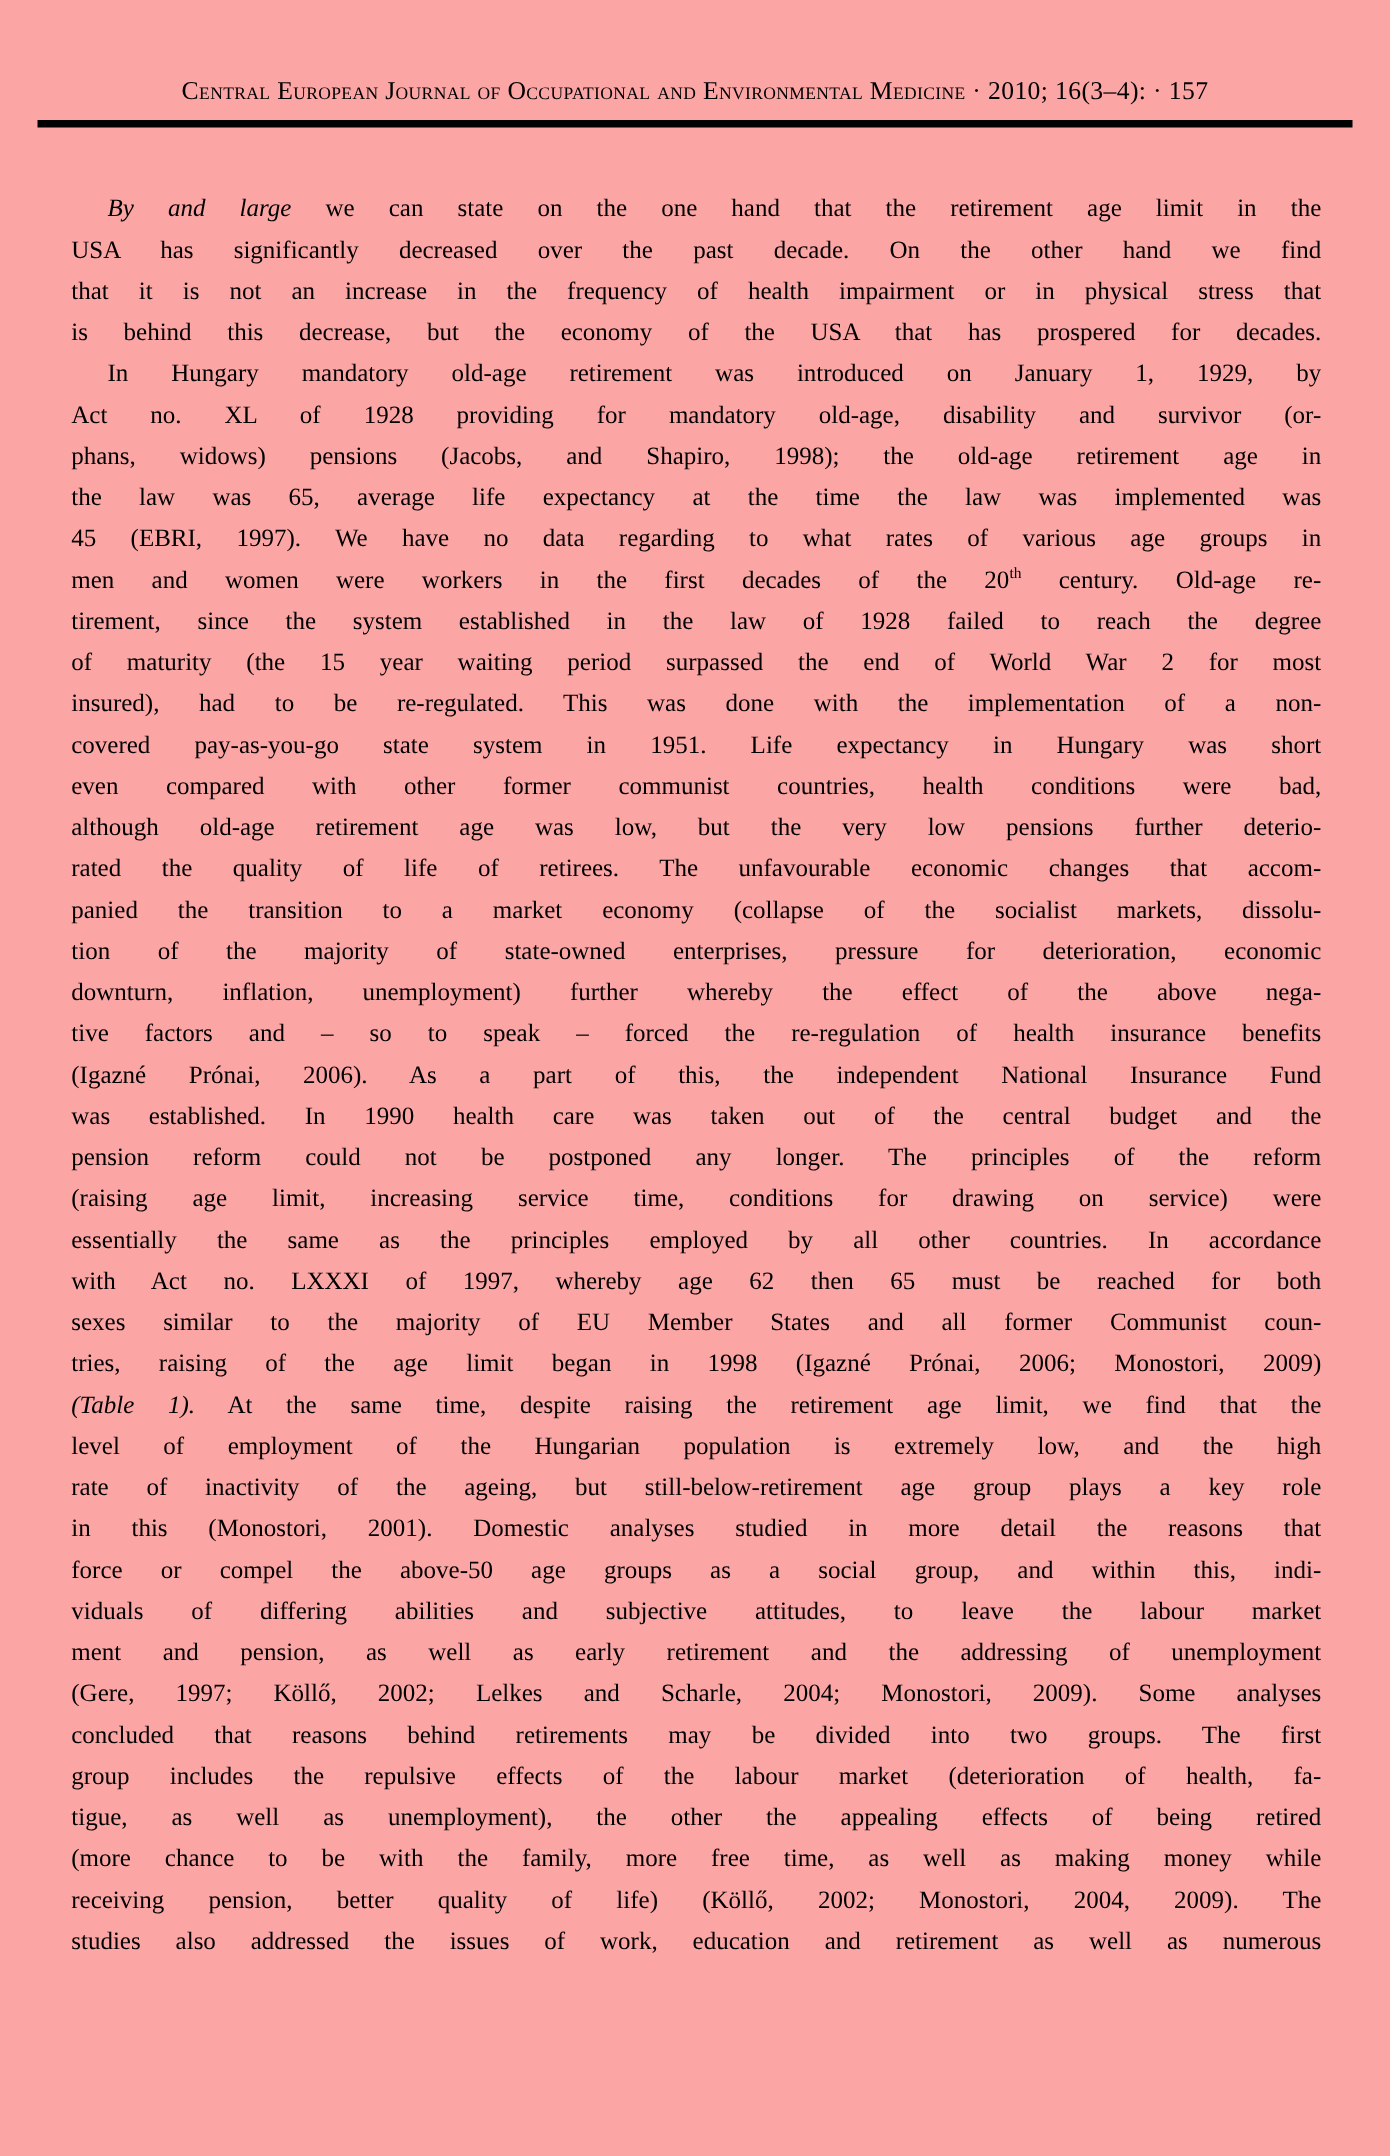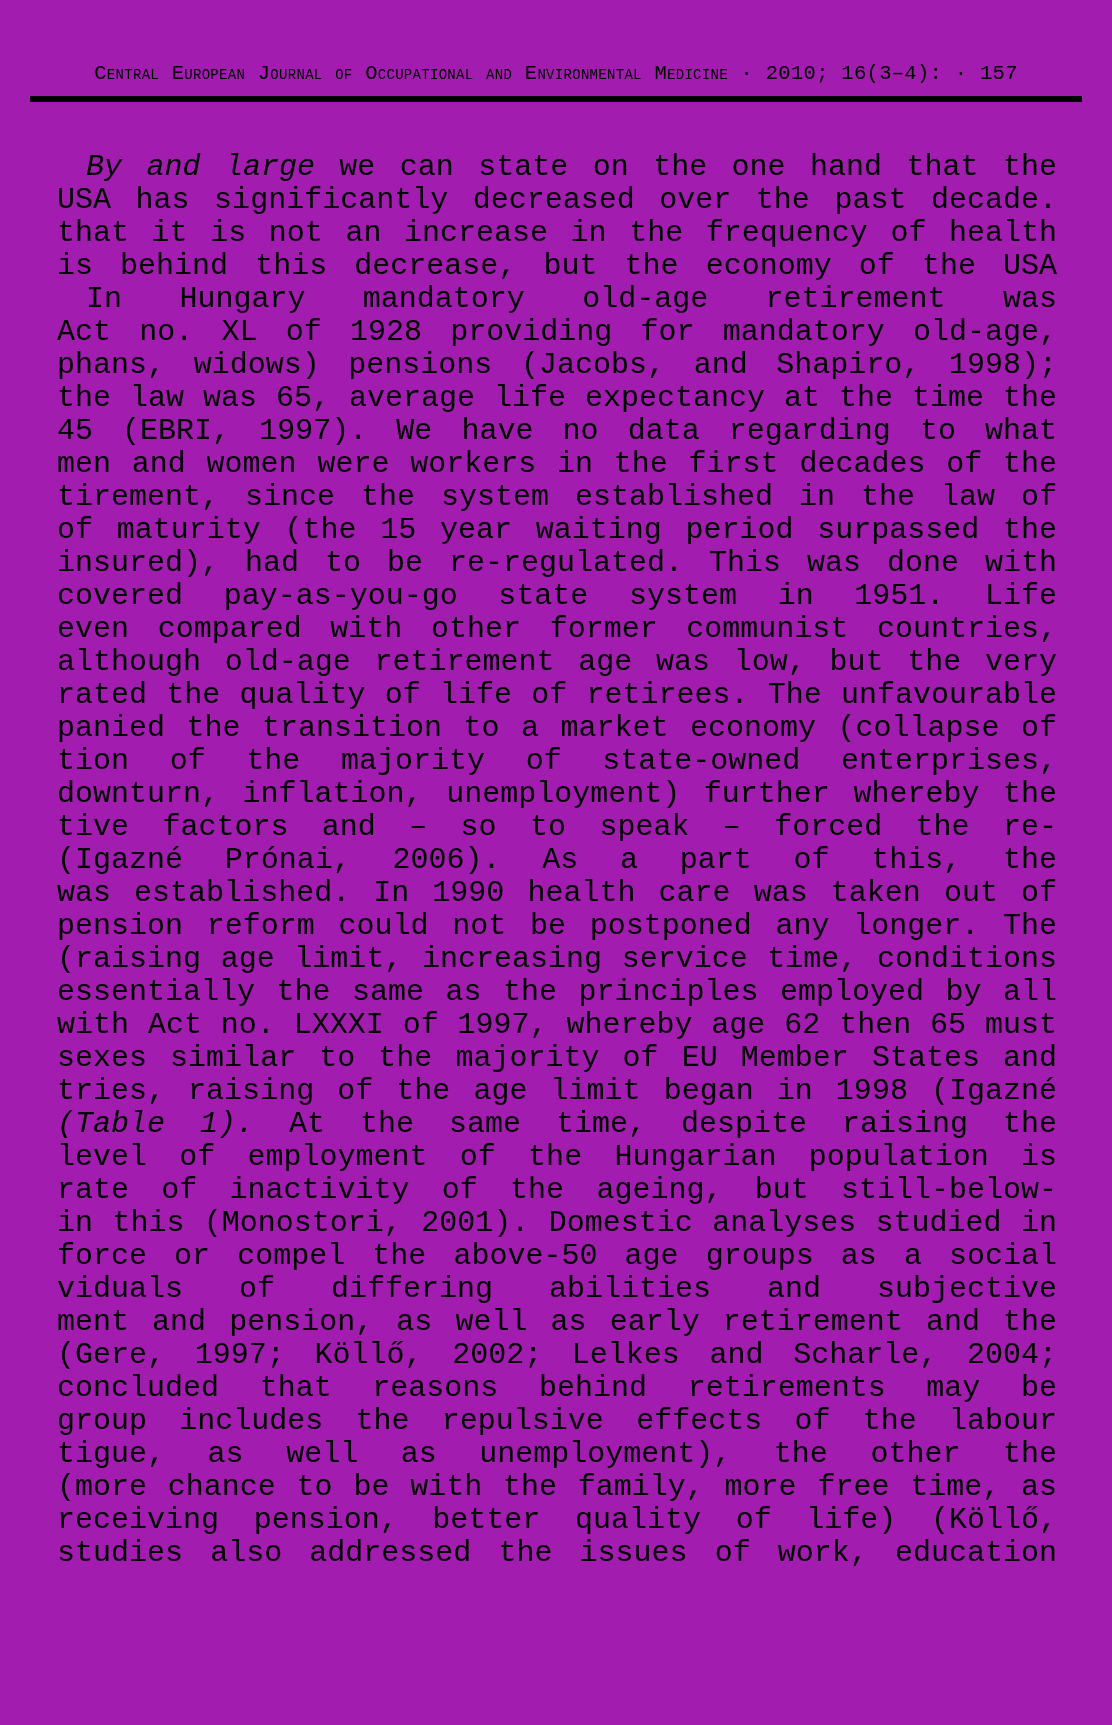--- a/index.html
+++ b/index.html
@@ -1,23 +1,23 @@
 <!DOCTYPE html>
 <html><head>
 <meta charset="utf-8">
 <style>
   * { margin: 0; padding: 0; box-sizing: border-box; }
   html, body { background: #ffffff; }
   .page {
     position: relative;
     width: 1112px;
     height: 1725px;
-    background: #a21caf;
+    background: #fca5a5;
     color: #000000;
-    font-family: Liberation Mono, monospace;
+    font-family: Liberation Serif, serif;
     overflow: hidden;
   }
   .running-head {
     position: absolute;
     top: 62px;
     left: 30px;
     right: 30px;
     text-align: center;
     font-size: 20.5px;
     white-space: nowrap;
@@ -31,21 +31,21 @@
     left: 30px;
     right: 30px;
     height: 6px;
     background: #000000;
   }
   .article-body {
     position: absolute;
     top: 151px;
     left: 57px;
     width: 1000px;
-    font-size: 30px;
+    font-size: 20px;
     line-height: 33px;
     color: #000000;
   }
   .para { margin: 0; }
   .line {
     height: 33px;
     overflow: hidden;
     text-align: justify;
     text-align-last: justify;
   }
@@ -88,21 +88,21 @@
         <div class="line"><span>although old-age retirement age was low, but the very low pensions further deterio-</span></div>
         <div class="line"><span>rated the quality of life of retirees. The unfavourable economic changes that accom-</span></div>
         <div class="line"><span>panied the transition to a market economy (collapse of the socialist markets, dissolu-</span></div>
         <div class="line"><span>tion of the majority of state-owned enterprises, pressure for deterioration, economic</span></div>
         <div class="line"><span>downturn, inflation, unemployment) further whereby the effect of the above nega-</span></div>
         <div class="line"><span>tive factors and – so to speak – forced the re-regulation of health insurance benefits</span></div>
         <div class="line"><span>(Igazné Prónai, 2006). As a part of this, the independent National Insurance Fund</span></div>
         <div class="line"><span>was established. In 1990 health care was taken out of the central budget and the</span></div>
         <div class="line"><span>pension reform could not be postponed any longer. The principles of the reform</span></div>
         <div class="line"><span>(raising age limit, increasing service time, conditions for drawing on service) were</span></div>
-        <div class="line"><span>essentially the same as the principles employed by all tigue countries. In accordance</span></div>
+        <div class="line"><span>essentially the same as the principles employed by all other countries. In accordance</span></div>
         <div class="line"><span>with Act no. LXXXI of 1997, whereby age 62 then 65 must be reached for both</span></div>
         <div class="line"><span>sexes similar to the majority of EU Member States and all former Communist coun-</span></div>
         <div class="line"><span>tries, raising of the age limit began in 1998 (Igazné Prónai, 2006; Monostori, 2009)</span></div>
         <div class="line"><span class="it">(Table 1).</span><span> At the same time, despite raising the retirement age limit, we find that the</span></div>
         <div class="line"><span>level of employment of the Hungarian population is extremely low, and the high</span></div>
         <div class="line"><span>rate of inactivity of the ageing, but still-below-retirement age group plays a key role</span></div>
         <div class="line"><span>in this (Monostori, 2001). Domestic analyses studied in more detail the reasons that</span></div>
         <div class="line"><span>force or compel the above-50 age groups as a social group, and within this, indi-</span></div>
         <div class="line"><span>viduals of differing abilities and subjective attitudes, to leave the labour market</span></div>
         <div class="line"><span>ment and pension, as well as early retirement and the addressing of unemployment</span></div>

